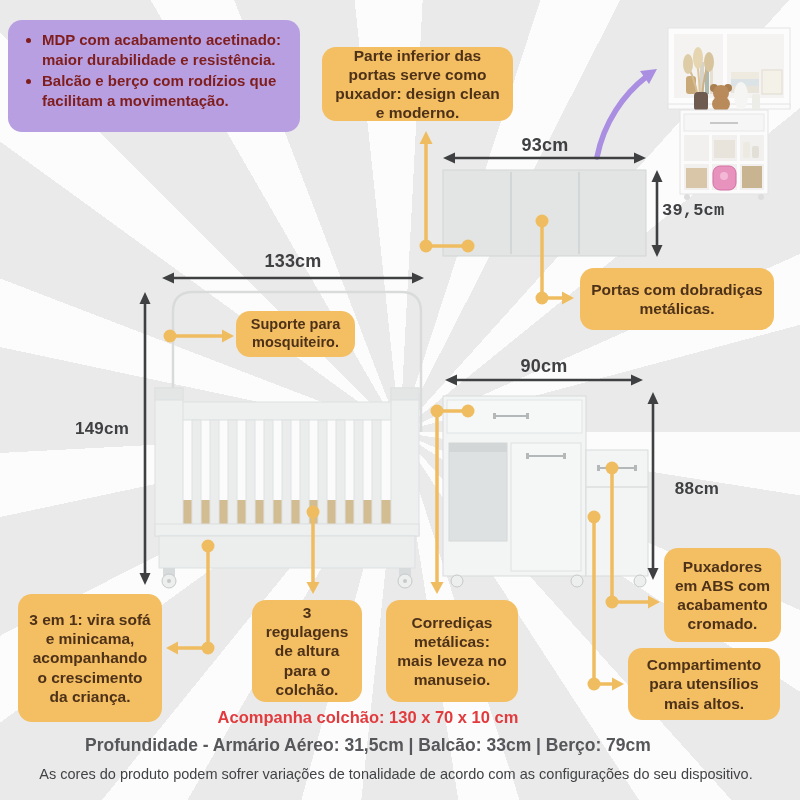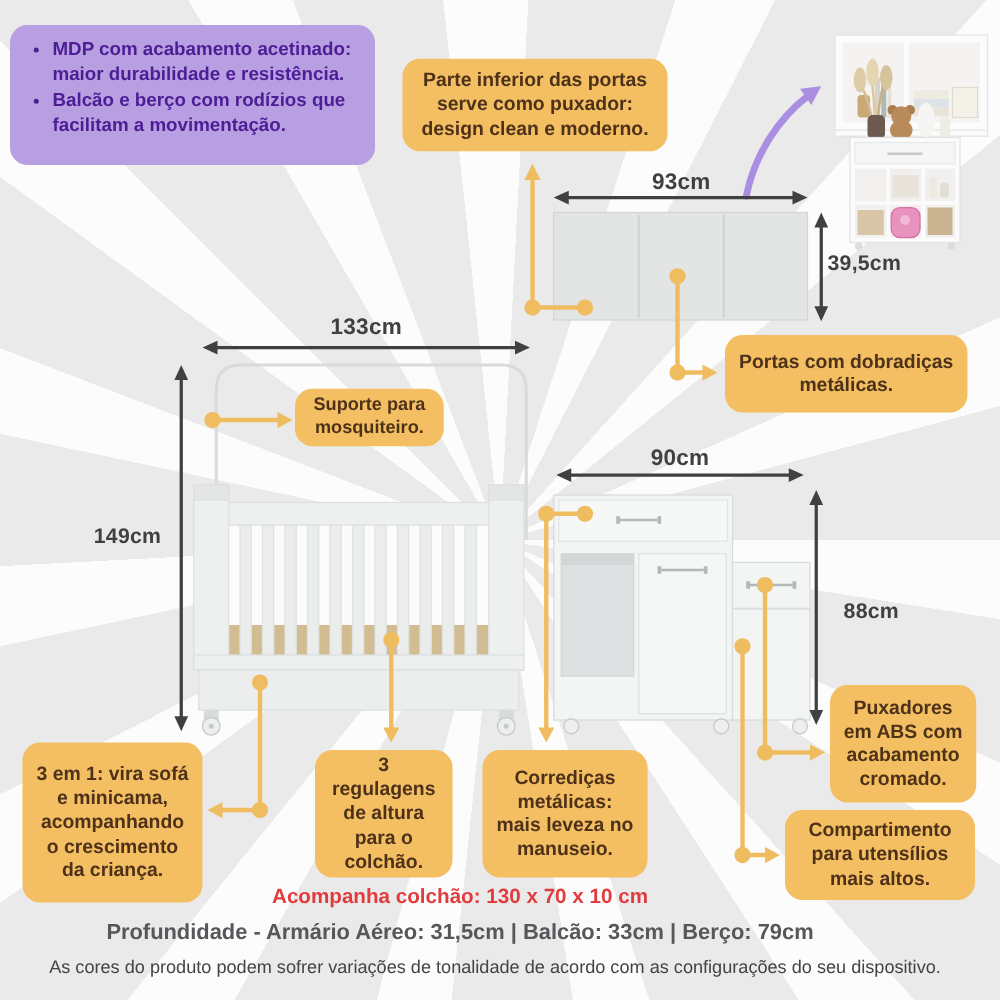--- a/index.html
+++ b/index.html
@@ -15,21 +15,21 @@
   svg{position:absolute;left:0;top:0;}
   .callout{
     position:absolute;background:#F3BF62;border-radius:14px;
     color:#4E3119;font-weight:600;text-align:center;
     display:flex;align-items:center;justify-content:center;
     line-height:1.24;padding:6px 9px;box-sizing:border-box;
     font-size:15.5px;z-index:3;
   }
   .feature-box{
     position:absolute;left:8px;top:20px;width:292px;height:112px;
-    background:#B89FE1;border-radius:14px;color:#4c1d95;
+    background:#B89FE1;border-radius:14px;color:#7f1d1d;
     box-sizing:border-box;padding:10px 8px 8px 6px;z-index:3;
   }
   .feature-box ul{margin:0;padding-left:28px;font-size:15px;font-weight:600;line-height:1.3;}
   .feature-box li{margin-bottom:2px;}
   .dim-label{
     position:absolute;color:#3E4042;font-weight:700;font-size:18px;z-index:3;
     text-align:center;letter-spacing:.2px;
   }
   .footer-line{position:absolute;left:0;width:736px;text-align:center;z-index:3;}
   #mattress-note{top:708px;color:#E23B3E;font-weight:700;font-size:16.5px;}
@@ -259,38 +259,38 @@
     </g>
   </svg>
 
   <div class="feature-box">
     <ul>
       <li>MDP com acabamento acetinado: maior durabilidade e resistência.</li>
       <li>Balcão e berço com rodízios que facilitam a movimentação.</li>
     </ul>
   </div>
 
-  <div class="callout" style="left:322px;top:47px;width:212px;height:74px;">Parte inferior das portas serve como puxador: design clean e moderno.</div>
+  <div class="callout" style="left:322px;top:47px;width:191px;height:74px;">Parte inferior das portas serve como puxador: design clean e moderno.</div>
 
   <div class="callout" style="left:236px;top:311px;width:119px;height:46px;font-size:14.5px;">Suporte para mosquiteiro.</div>
 
   <div class="callout" style="left:580px;top:268px;width:194px;height:62px;">Portas com dobradiças metálicas.</div>
 
   <div class="callout" style="left:18px;top:594px;width:144px;height:128px;">3 em 1: vira sofá e minicama, acompanhando o crescimento da criança.</div>
 
   <div class="callout" style="left:252px;top:600px;width:110px;height:102px;">3 regulagens de altura para o colchão.</div>
 
   <div class="callout" style="left:386px;top:600px;width:132px;height:102px;">Corrediças metálicas: mais leveza no manuseio.</div>
 
   <div class="callout" style="left:664px;top:548px;width:117px;height:94px;">Puxadores em ABS com acabamento cromado.</div>
 
   <div class="callout" style="left:628px;top:648px;width:152px;height:72px;">Compartimento para utensílios mais altos.</div>
 
   <div class="dim-label" style="left:495px;top:135px;width:100px;">93cm</div>
-  <div class="dim-label" style="left:662px;top:201px;width:80px;text-align:left;font-size:17px;">39,5cm</div>
+  <div class="dim-label" style="left:662px;top:201px;width:80px;text-align:left;font-size:17px;font-family:Liberation Mono, monospace;">39,5cm</div>
   <div class="dim-label" style="left:243px;top:251px;width:100px;">133cm</div>
   <div class="dim-label" style="left:60px;top:419px;width:84px;font-size:17px;">149cm</div>
   <div class="dim-label" style="left:494px;top:356px;width:100px;">90cm</div>
   <div class="dim-label" style="left:662px;top:479px;width:70px;text-align:center;font-size:17px;">88cm</div>
 
   <div class="footer-line" id="mattress-note">Acompanha colchão: 130 x 70 x 10 cm</div>
   <div class="footer-line" id="depth-specs">Profundidade - Armário Aéreo: 31,5cm | Balcão: 33cm | Berço: 79cm</div>
   <div class="footer-line" id="color-disclaimer">As cores do produto podem sofrer variações de tonalidade de acordo com as configurações do seu dispositivo.</div>
 
 </div>

